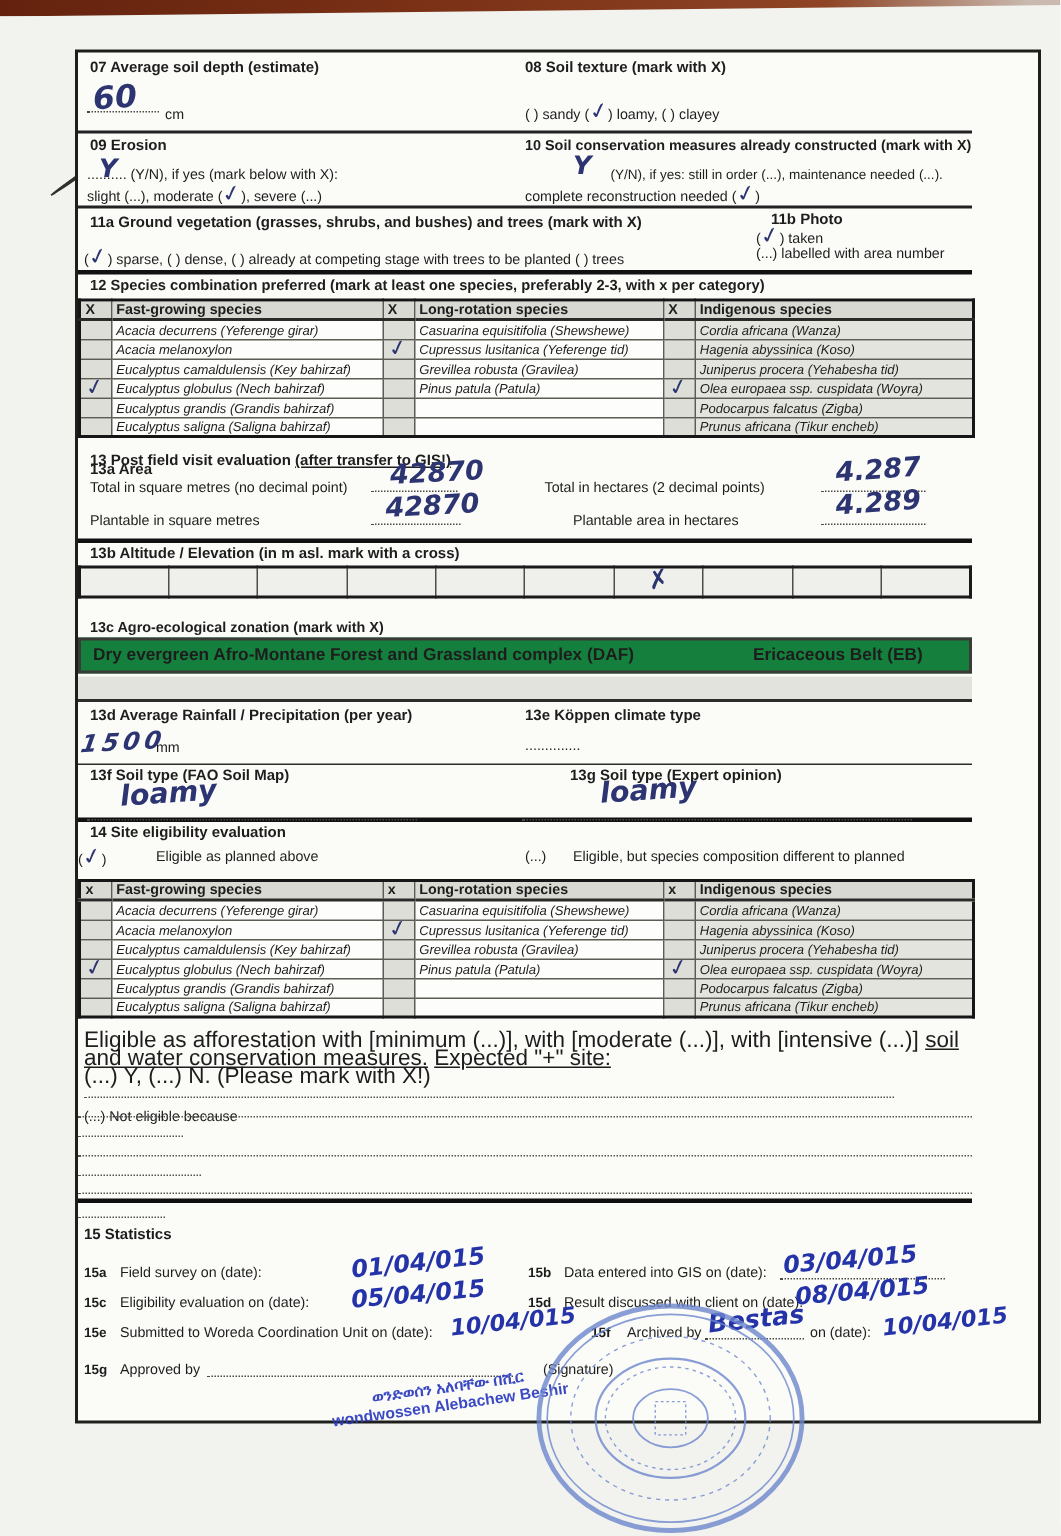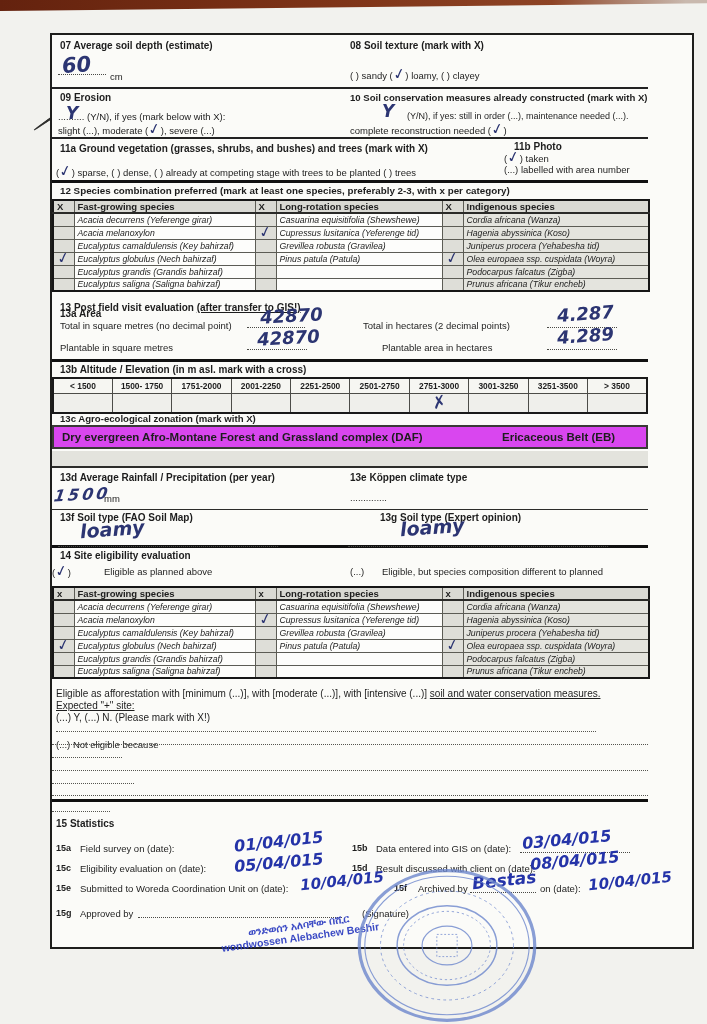--- a/index.html
+++ b/index.html
@@ -57,21 +57,21 @@
   .sp-table td{ font-size:8.7px; font-style:italic; background:#fdfdfb; }
   .sp-table td.x{ background:#dedeD8; text-align:center; font-style:normal; }
   .sp-table td.ind{ background:#e4e4de; }
   .sp-table col.cx{ width:21px; }
   
   .alt-table{ border-collapse:collapse; table-layout:fixed; width:596px;
               border:2px solid #1a1a1a; }
   .alt-table th{ font-size:8.4px; border:1px solid #4c4c48; height:15px;
                  background:#f6f6f2; white-space:nowrap; overflow:hidden;}
   .alt-table td{ border:1px solid #4c4c48; height:18px; background:#efefeb; }
-  .zone-row{ background:#d946ef; border:2px solid #3a3a36; }
+  .zone-row{ background:#15803d; border:2px solid #3a3a36; }
   .stamp-svg{ position:absolute; left:347px; top:867px; opacity:.8; pointer-events:none;}
   .stamp-name{
     position:absolute; left:168px; top:884px; transform:rotate(-8deg);
     color:#2b3cc0; font-weight:bold; text-align:center; line-height:12px;
     font-size:10.5px; white-space:nowrap; opacity:.92;
   }
 </style>
 </head>
 <body>
 
@@ -194,32 +194,20 @@
     <span class="abs hw" style="left:205px;top:32px;font-size:18px;transform:rotate(-3deg);">42870</span>
     <span class="abs txt" style="left:330px;top:47px;">Plantable area in hectares</span>
     <span class="abs leader" style="left:495px;top:44px;width:70px;"></span>
     <span class="abs hw" style="left:505px;top:30px;font-size:18px;transform:rotate(-4deg);">4.289</span>
   </div>
 
   <div class="sec" style="top:327px;height:50px;">
     <span class="abs lbl" style="left:8px;top:2px;">13b Altitude / Elevation (in m asl. mark with a cross)</span>
     <table class="alt-table abs" style="left:0;top:15px;">
       <tbody>
-          <tr>
-        <th>&lt; 1500</th>
-            <th>1500- 1750</th>
-        <th>1751-2000</th>
-            <th>2001-2250</th>
-        <th>2251-2500</th>
-            <th>2501-2750</th>
-        <th>2751-3000</th>
-            <th>3001-3250</th>
-        <th>3251-3500</th>
-            <th>&gt; 3500</th>
-      </tr>
       <tr>
         <td></td>
             <td></td>
             <td></td>
         <td></td>
             <td></td>
             <td></td>
         <td style="text-align:center;"><span class="ck" style="font-size:17px;">✗</span></td>
         <td></td>
             <td></td>
@@ -325,21 +313,21 @@
         <td class="x"></td>
             <td></td>
         <td class="x"></td>
             <td class="ind">Prunus africana (Tikur encheb)</td>
       </tr>
     </tbody>
       </table>
   </div>
 
   <div class="sec" style="top:650px;height:117px;border-bottom:3.5px solid #0f0f0f;">
-    <div class="abs" style="left:4px;top:3px;width:588px;font-size:10px;line-height:12px;"><span>Eligible as afforestation with [minimum (...)], with [moderate (...)], with [intensive (...)] </span><span class="u">soil and water conservation measures.</span><span> </span><span class="u">Expected "+" site:</span><br><span>(...) Y, (...) N. (Please mark with X!)</span></div>
+    <div class="abs" style="left:4px;top:3px;width:588px;font-size:15px;line-height:12px;"><span>Eligible as afforestation with [minimum (...)], with [moderate (...)], with [intensive (...)] </span><span class="u">soil and water conservation measures.</span><span> </span><span class="u">Expected "+" site:</span><br><span>(...) Y, (...) N. (Please mark with X!)</span></div>
     <span class="abs txt" style="left:4px;top:30px;margin-top:24px;">(...)    Not eligible because</span>
     <div class="dotline" style="left:4px;top:46px;width:540px;"></div>
     <div class="dotline" style="left:0px;top:59px;width:596px;"></div>
     <div class="dotline" style="left:0px;top:72px;width:70px;"></div>
     <div class="dotline" style="left:0px;top:85px;width:596px;"></div>
     <div class="dotline" style="left:0px;top:98px;width:82px;"></div>
     <div class="dotline" style="left:0px;top:110px;width:596px;"></div>
   </div>
 
   <div class="sec" style="top:767px;height:145px;">

